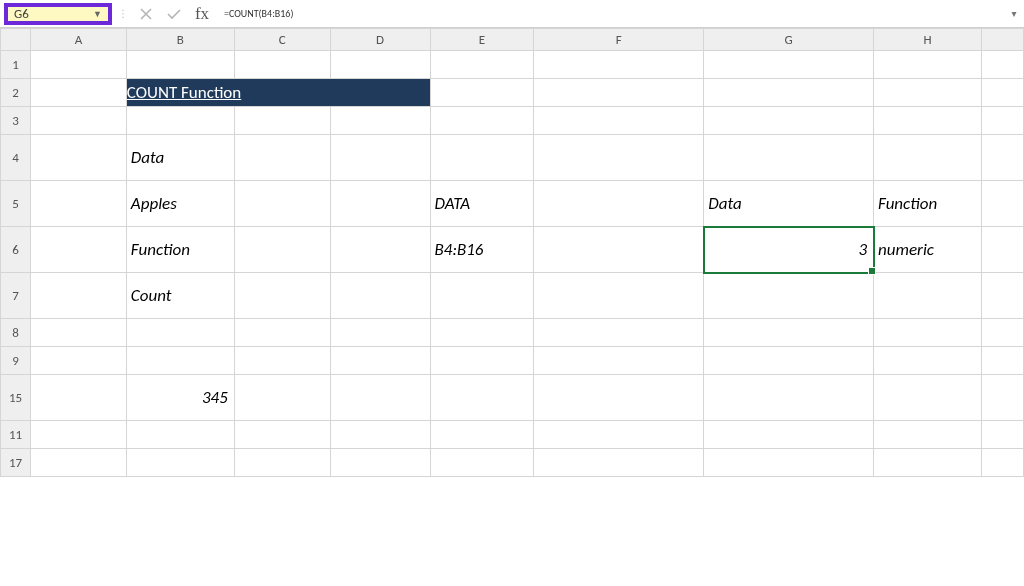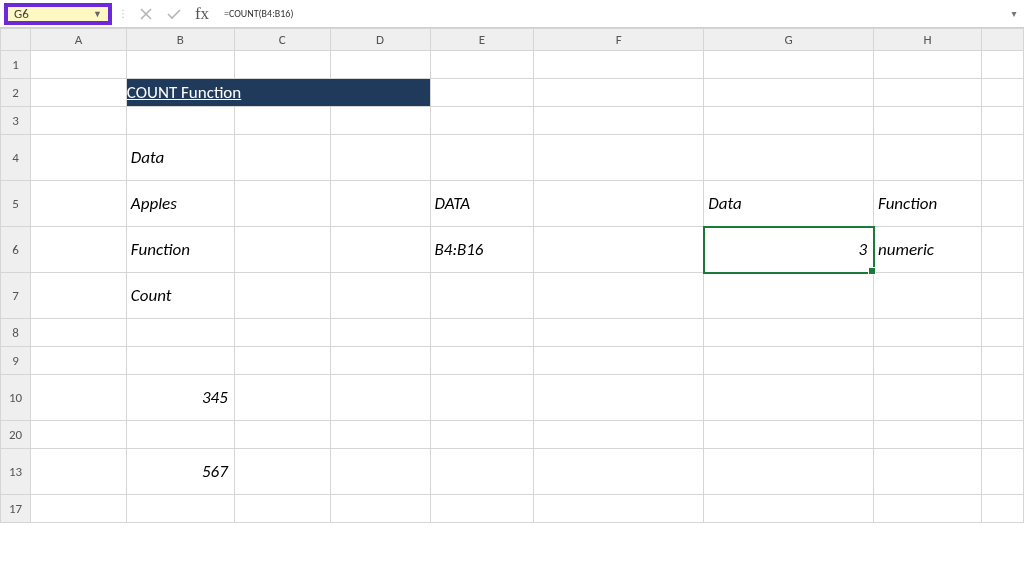--- a/index.html
+++ b/index.html
@@ -336,61 +336,47 @@
           <td></td>
           <td></td>
           <td></td>
           <td></td>
           <td></td>
           <td></td>
           <td></td>
         </tr>
 
   <tr>
-    <th class="rowhdr">10</th>
+    <th class="rowhdr">15</th>
     <td></td>
     <td>
             <div class="cell right">345</div>
           </td>
     <td></td>
           <td></td>
           <td></td>
           <td></td>
           <td></td>
           <td></td>
           <td></td>
   </tr>
 
   <tr>
-          <th class="rowhdr">20</th>
+          <th class="rowhdr">11</th>
           <td></td>
           <td></td>
           <td></td>
           <td></td>
           <td></td>
           <td></td>
           <td></td>
           <td></td>
           <td></td>
         </tr>
 
-  <tr>
-    <th class="rowhdr">13</th>
-    <td></td>
-    <td>
-            <div class="cell right">567</div>
-          </td>
-    <td></td>
-          <td></td>
-          <td></td>
-          <td></td>
-          <td></td>
-          <td></td>
-          <td></td>
-  </tr>
 
 
 
   <tr>
           <th class="rowhdr">17</th>
           <td></td>
           <td></td>
           <td></td>
           <td></td>
           <td></td>

